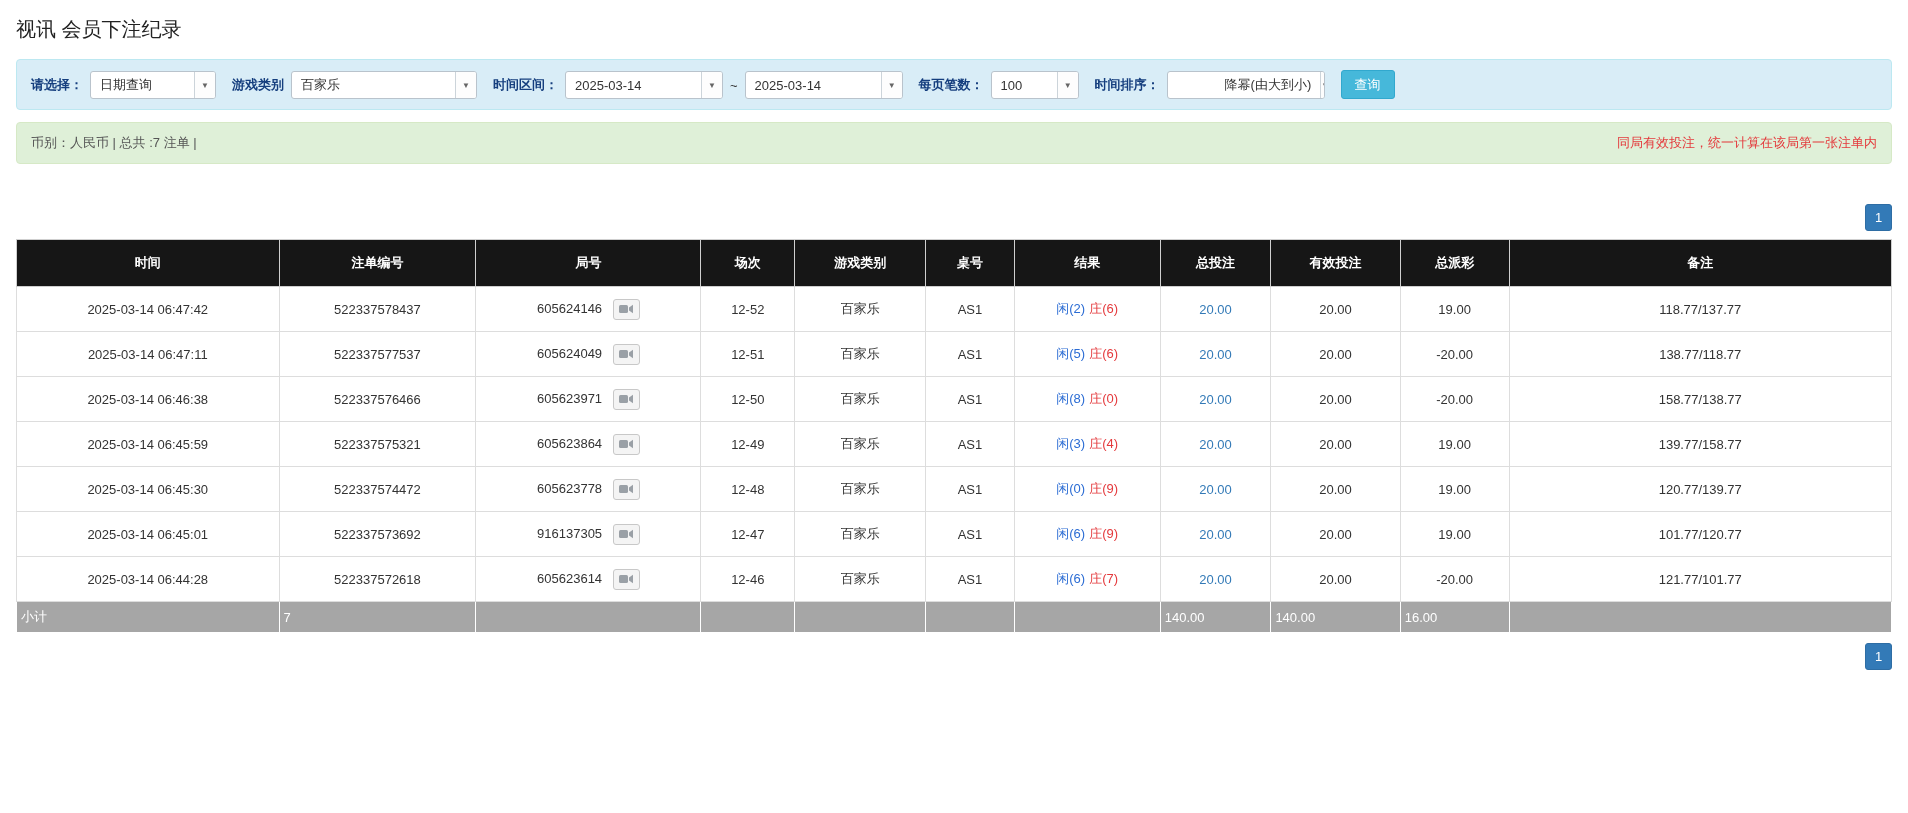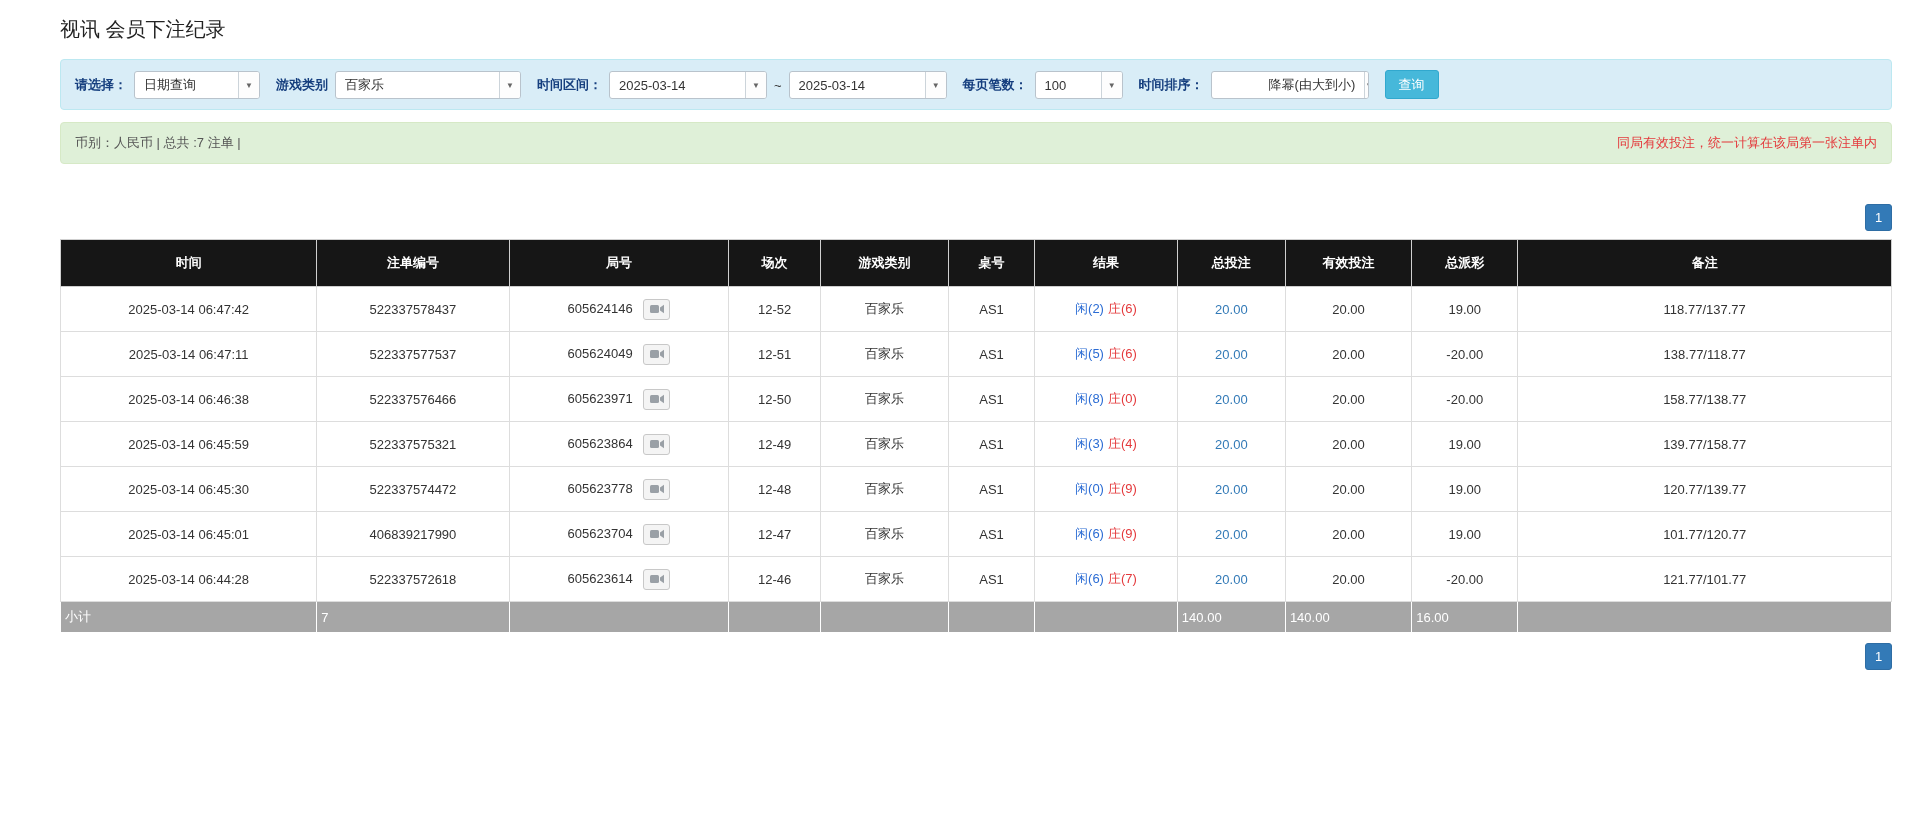--- a/index.html
+++ b/index.html
@@ -4,21 +4,21 @@
 <style>
   * { box-sizing: border-box; margin: 0; padding: 0; }
   html, body { background: #fff; }
   body {
     font-family: "Liberation Sans", "DejaVu Sans", sans-serif;
     font-size: 13px;
     color: #333;
     width: 1908px;
     min-height: 813px;
   }
-  .page { padding: 10px 16px 20px 16px; margin-left: 44px; }
+  .page { padding: 10px 16px 20px 16px; }
 
   .page-title {
     font-size: 20px;
     font-weight: 500;
     color: #222;
     margin: 6px 0 16px 0;
   }
 
   
   .filter-bar {
@@ -382,23 +382,23 @@
     </td>
     <td>
       <a class="bet-link">20.00</a>
     </td>
     <td>20.00</td>
     <td class="payout">19.00</td>
     <td>120.77/139.77</td>
   </tr>
         <tr>
     <td>2025-03-14 06:45:01</td>
-    <td>406839217990</td>
-    <td>
-      <span>605623704</span>
+    <td>522337573692</td>
+    <td>
+      <span>916137305</span>
       <span class="round-btn">
         <svg width="14" height="10" viewBox="0 0 14 10">
           <rect x="0" y="1" width="9" height="8" rx="1.5" fill="#9aa0a6"></rect>
           <path d="M10 3.4 L14 0.8 V9.2 L10 6.6 Z" fill="#9aa0a6"></path>
         </svg>
       </span>
     </td>
     <td>12-47</td>
     <td>百家乐</td>
     <td>AS1</td>

